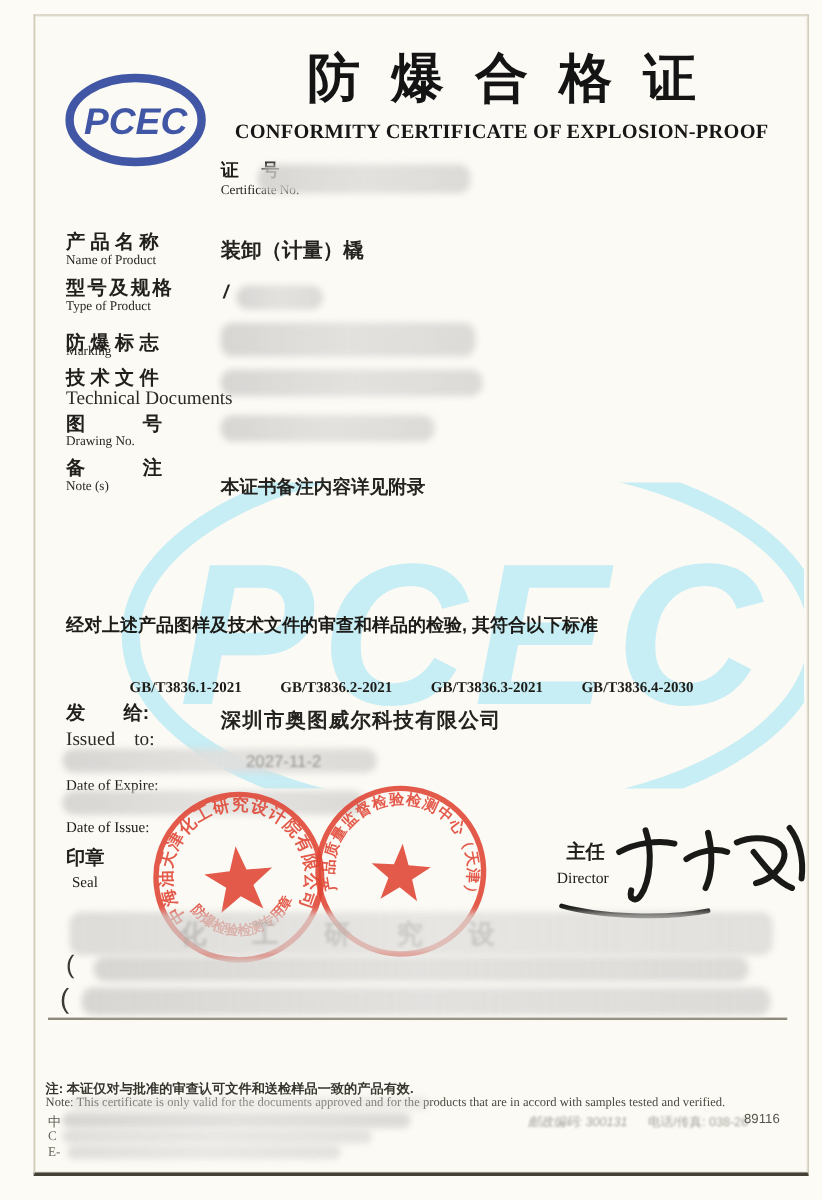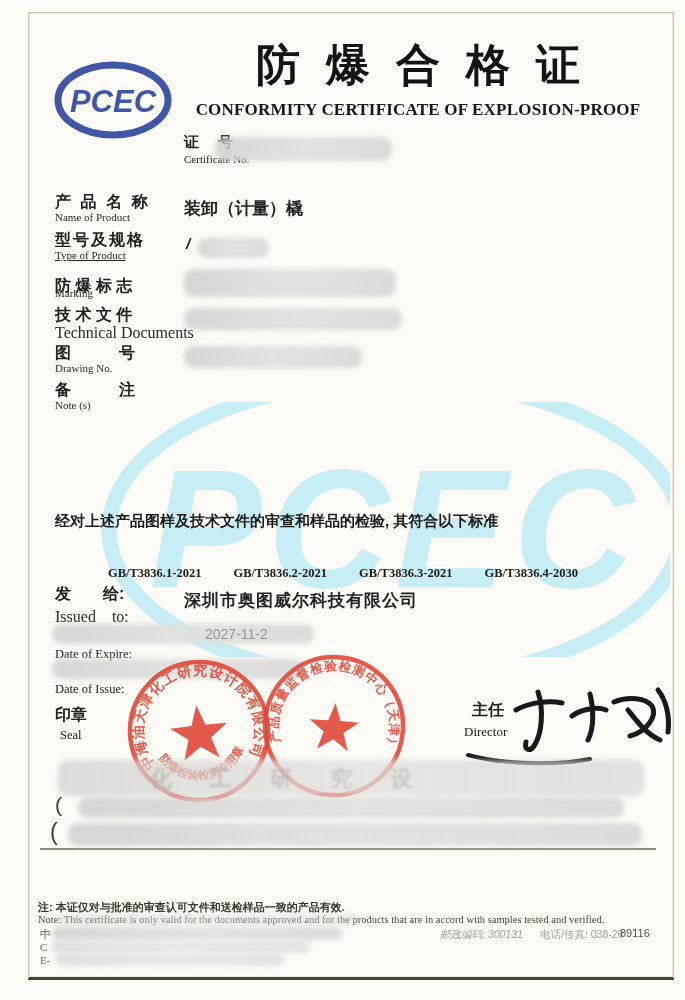--- a/index.html
+++ b/index.html
@@ -58,43 +58,44 @@
     <ellipse cx="61" cy="40" rx="55" ry="35" fill="none" stroke="#4157a6" stroke-width="7"></ellipse>
     <text x="61" y="52" text-anchor="middle" font-family="Liberation Sans, sans-serif" font-style="italic" font-weight="bold" font-size="31" fill="#4157a6">PCEC</text>
   </svg>
   <div class="abs title">防爆合格证</div>
   <div class="abs subtitle">CONFORMITY CERTIFICATE OF EXPLOSION-PROOF</div>
 
   <div class="abs certno-zh">证　号</div>
   <div class="abs certno-en serif">Certificate No.</div>
   <div class="abs redact" style="left:215px;top:137px;width:177px;height:24px;"></div>
 
-  <div class="abs label-zh" style="left:55px;top:192px;width:112px;font-family:Liberation Mono, monospace;">产 品 名 称</div>
+  <div class="abs label-zh" style="left:55px;top:192px;width:112px;">产 品 名 称</div>
   <div class="abs label-en serif" style="left:55px;top:211px;">Name of Product</div>
   <div class="abs value" style="left:184px;top:197px;font-size:17px;">装卸（计量）橇</div>
 
   <div class="abs label-zh" style="left:55px;top:230px;letter-spacing:2px;">型号及规格</div>
-  <div class="abs label-en serif" style="left:55px;top:249px;text-decoration:underline;">Type of Product</div>
+  <div class="abs label-en serif" style="left:55px;top:249px;">Type of Product</div>
   <div class="abs value" style="left:186px;top:235px;font-style:italic;">/</div>
   <div class="abs redact" style="left:197px;top:238px;width:72px;height:20px;"></div>
 
   <div class="abs label-zh" style="left:55px;top:276px;width:112px;">防 爆 标 志</div>
   <div class="abs label-en serif" style="left:55px;top:287px;">Marking</div>
   <div class="abs redact" style="left:184px;top:269px;width:212px;height:28px;"></div>
 
   <div class="abs label-zh" style="left:55px;top:305px;width:112px;">技 术 文 件</div>
   <div class="abs label-en serif" style="left:55px;top:324px;font-size:16px;">Technical Documents</div>
   <div class="abs redact" style="left:184px;top:308px;width:218px;height:22px;"></div>
 
   <div class="abs label-zh" style="left:55px;top:343px;width:112px;">图　　　号</div>
   <div class="abs label-en serif" style="left:55px;top:362px;">Drawing No.</div>
   <div class="abs redact" style="left:184px;top:346px;width:178px;height:22px;"></div>
 
   <div class="abs label-zh" style="left:55px;top:380px;width:112px;">备　　　注</div>
   <div class="abs label-en serif" style="left:55px;top:399px;">Note (s)</div>
+  <div class="abs value" style="left:184px;top:396px;">本证书备注内容详见附录</div>
 
   <div class="abs statement-zh">经对上述产品图样及技术文件的审查和样品的检验, 其符合以下标准</div>
   <div class="abs standards">
     <span>GB/T3836.1-2021</span>
     <span>GB/T3836.2-2021</span>
     <span>GB/T3836.3-2021</span>
     <span>GB/T3836.4-2030</span>
   </div>
 
   <div class="abs label-zh pre" style="left:55px;top:584px;">发　　给:</div>

